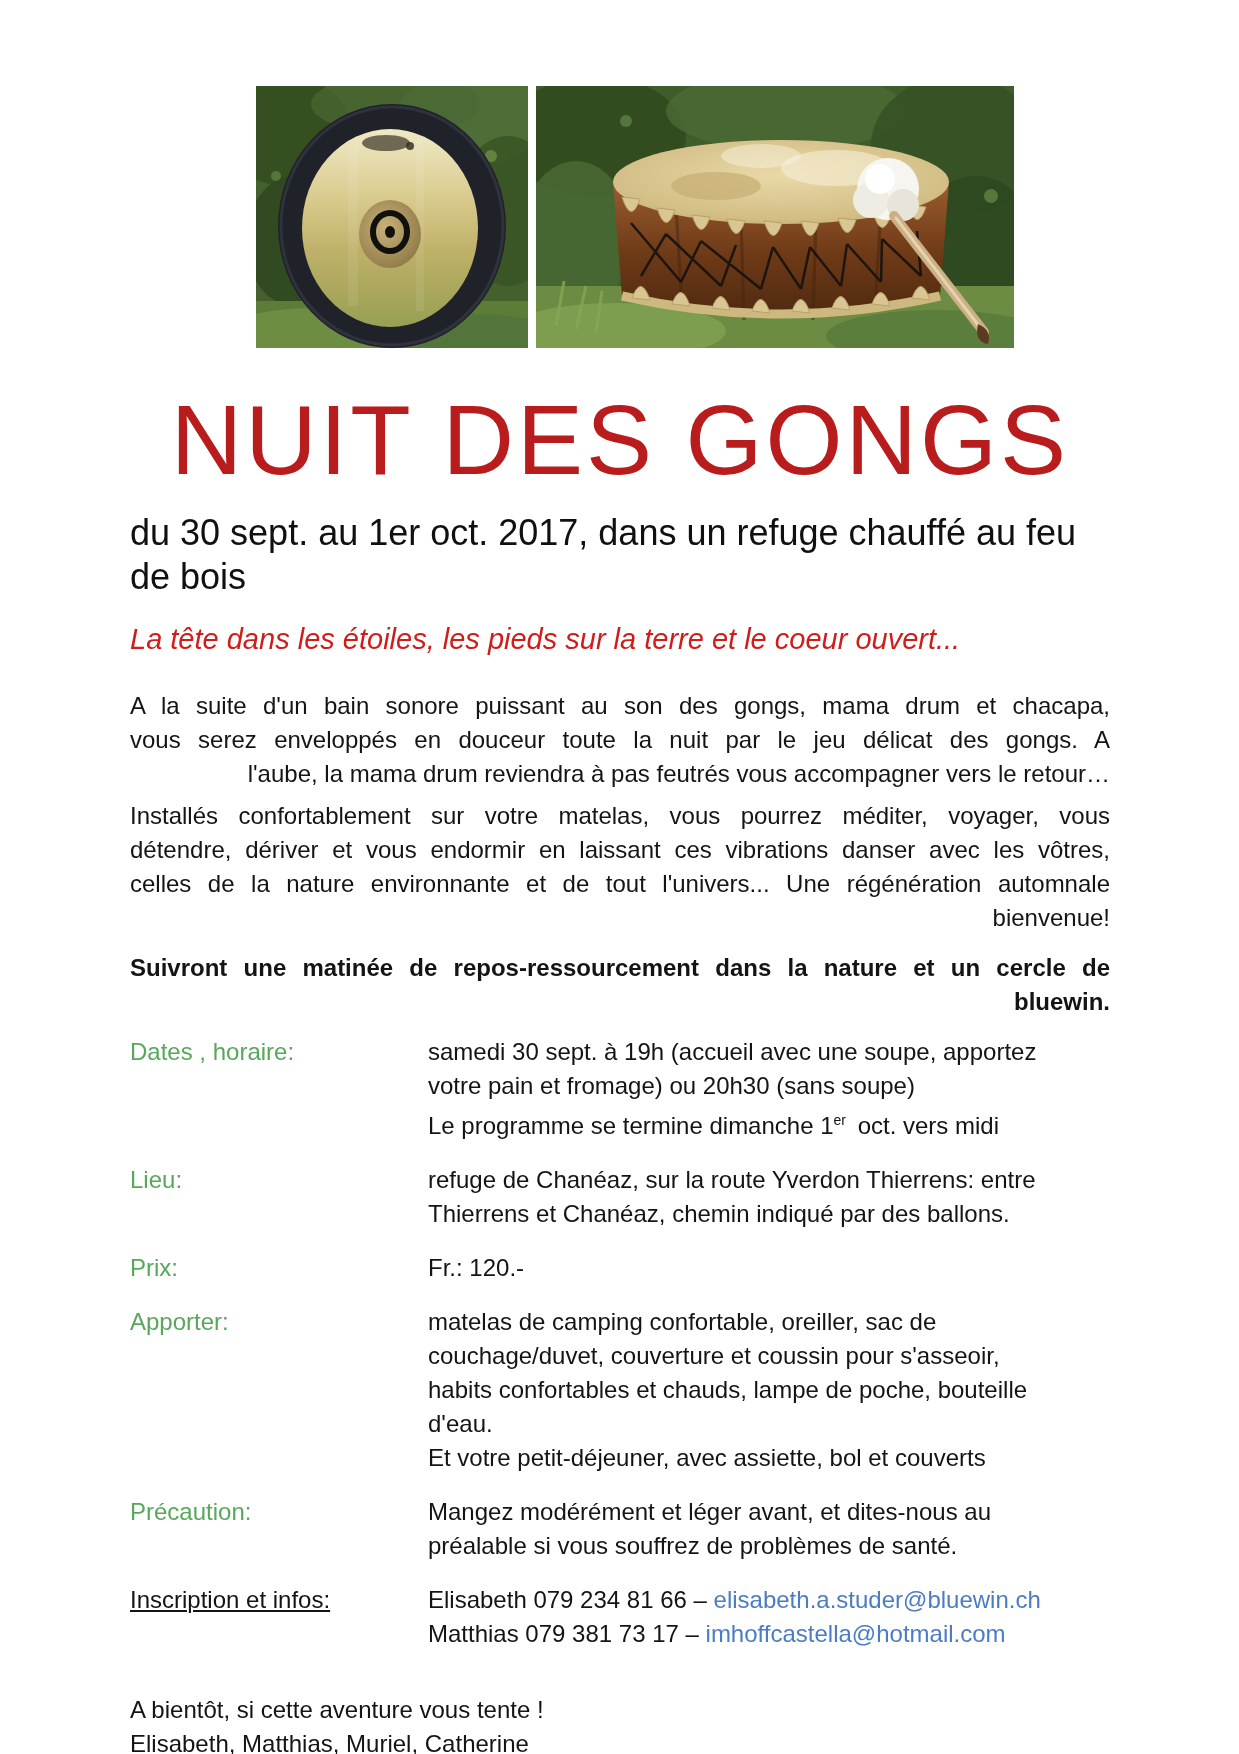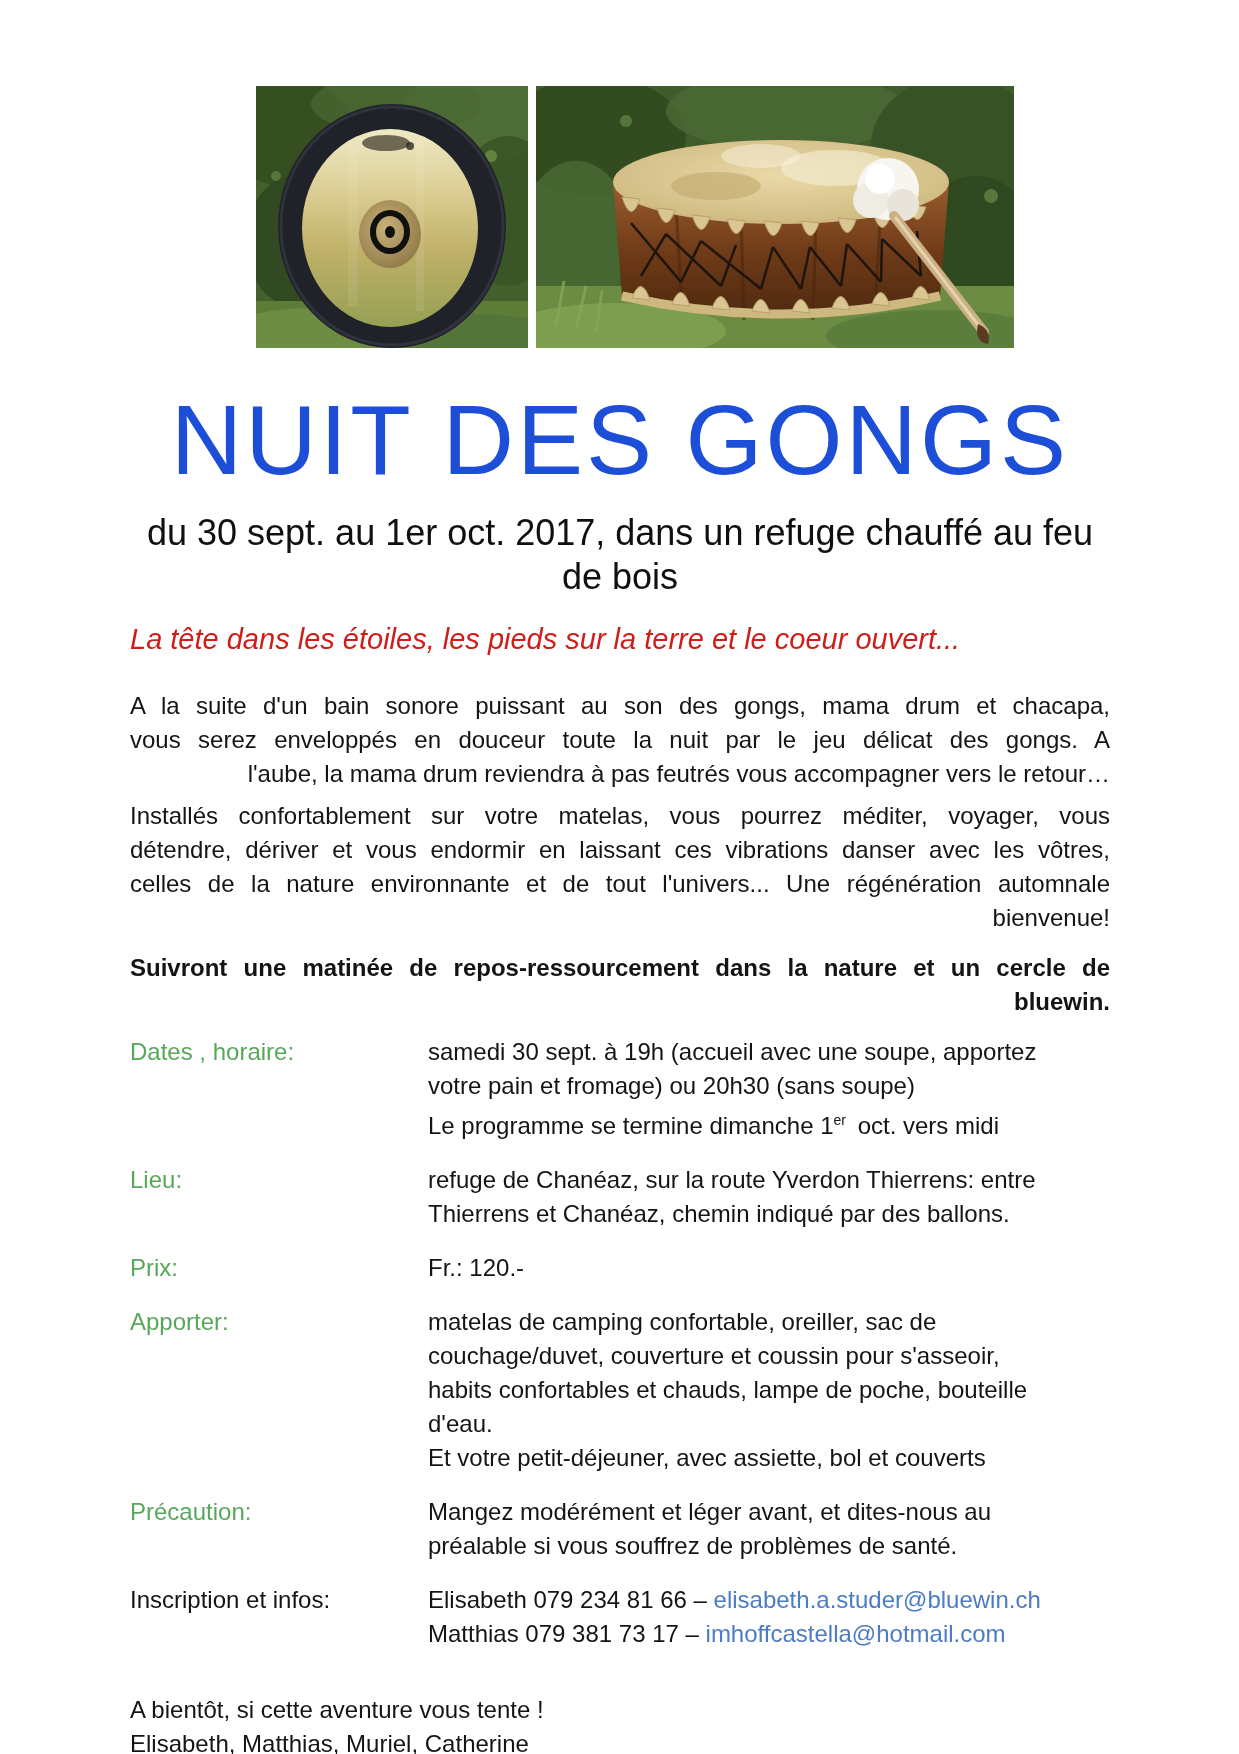--- a/index.html
+++ b/index.html
@@ -4,36 +4,36 @@
 <style>
   html,body{margin:0;padding:0;background:#ffffff;}
   .page{
     position:relative;width:1239px;height:1754px;background:#ffffff;overflow:hidden;
     font-family:"Liberation Sans","DejaVu Sans",sans-serif;color:#141414;
   }
   .photos{position:absolute;left:256px;top:86px;display:flex;gap:8px;}
   .photos svg{display:block;}
   .content{position:absolute;left:130px;top:0;width:980px;}
   .title{
-    margin-top:387px;text-align:center;color:#1d4ed8;
+    margin-top:387px;text-align:center;color:#b91c1c;
     font-size:99px;line-height:105px;letter-spacing:3px;white-space:nowrap;font-weight:400;
   }
-  .subtitle{margin-top:19px;text-align:center;font-size:36px;line-height:44px;color:#101010;}
+  .subtitle{margin-top:19px;text-align:left;font-size:36px;line-height:44px;color:#101010;}
   .tagline{margin-top:22px;text-align:left;font-size:29px;line-height:36px;font-style:italic;color:#CF1D1A;}
   .body-text{font-size:24px;line-height:34px;color:#141414;}
   .jl{text-align:justify;text-align-last:justify;}
   .ll{text-align:right;}
   .para1{margin-top:32px;}
   .para2{margin-top:8px;}
   .para3{margin-top:16px;font-weight:bold;}
   .rows{margin-top:16px;}
   .row{display:flex;margin-top:20px;gap:28px;}
   .rows .row:first-child{margin-top:0;}
   .row-label{flex:0 0 270px;width:270px;color:#58A75B;}
-  .row-label.dark{color:#141414;}
+  .row-label.dark{color:#141414;text-decoration:underline;}
   .row-value{width:710px;}
   sup.er{font-size:14px;vertical-align:super;margin-right:5px;}
   a.email{color:#4B7CC4;text-decoration:none;}
   .closing{margin-top:42px;}
 </style>
 </head>
 <body>
 
 <div class="page">
 

